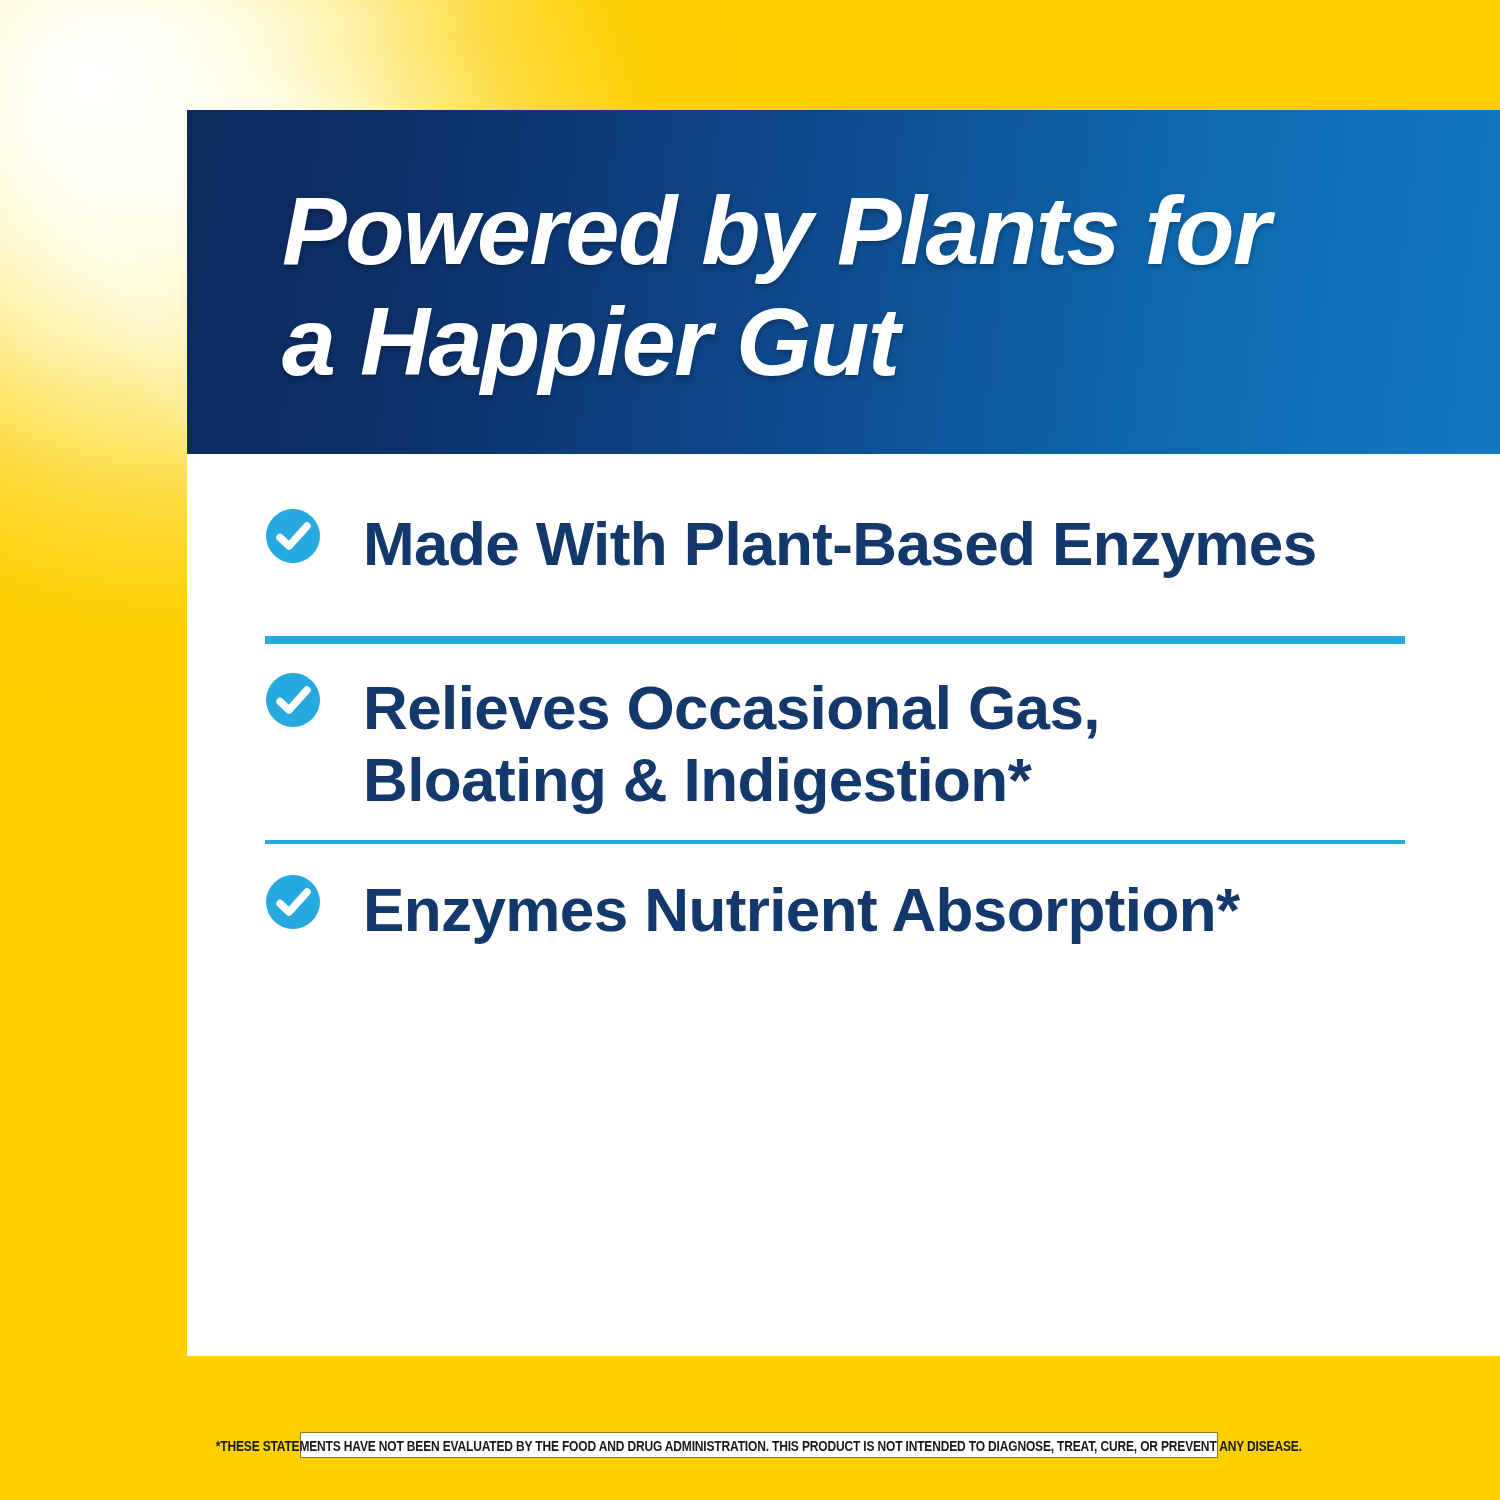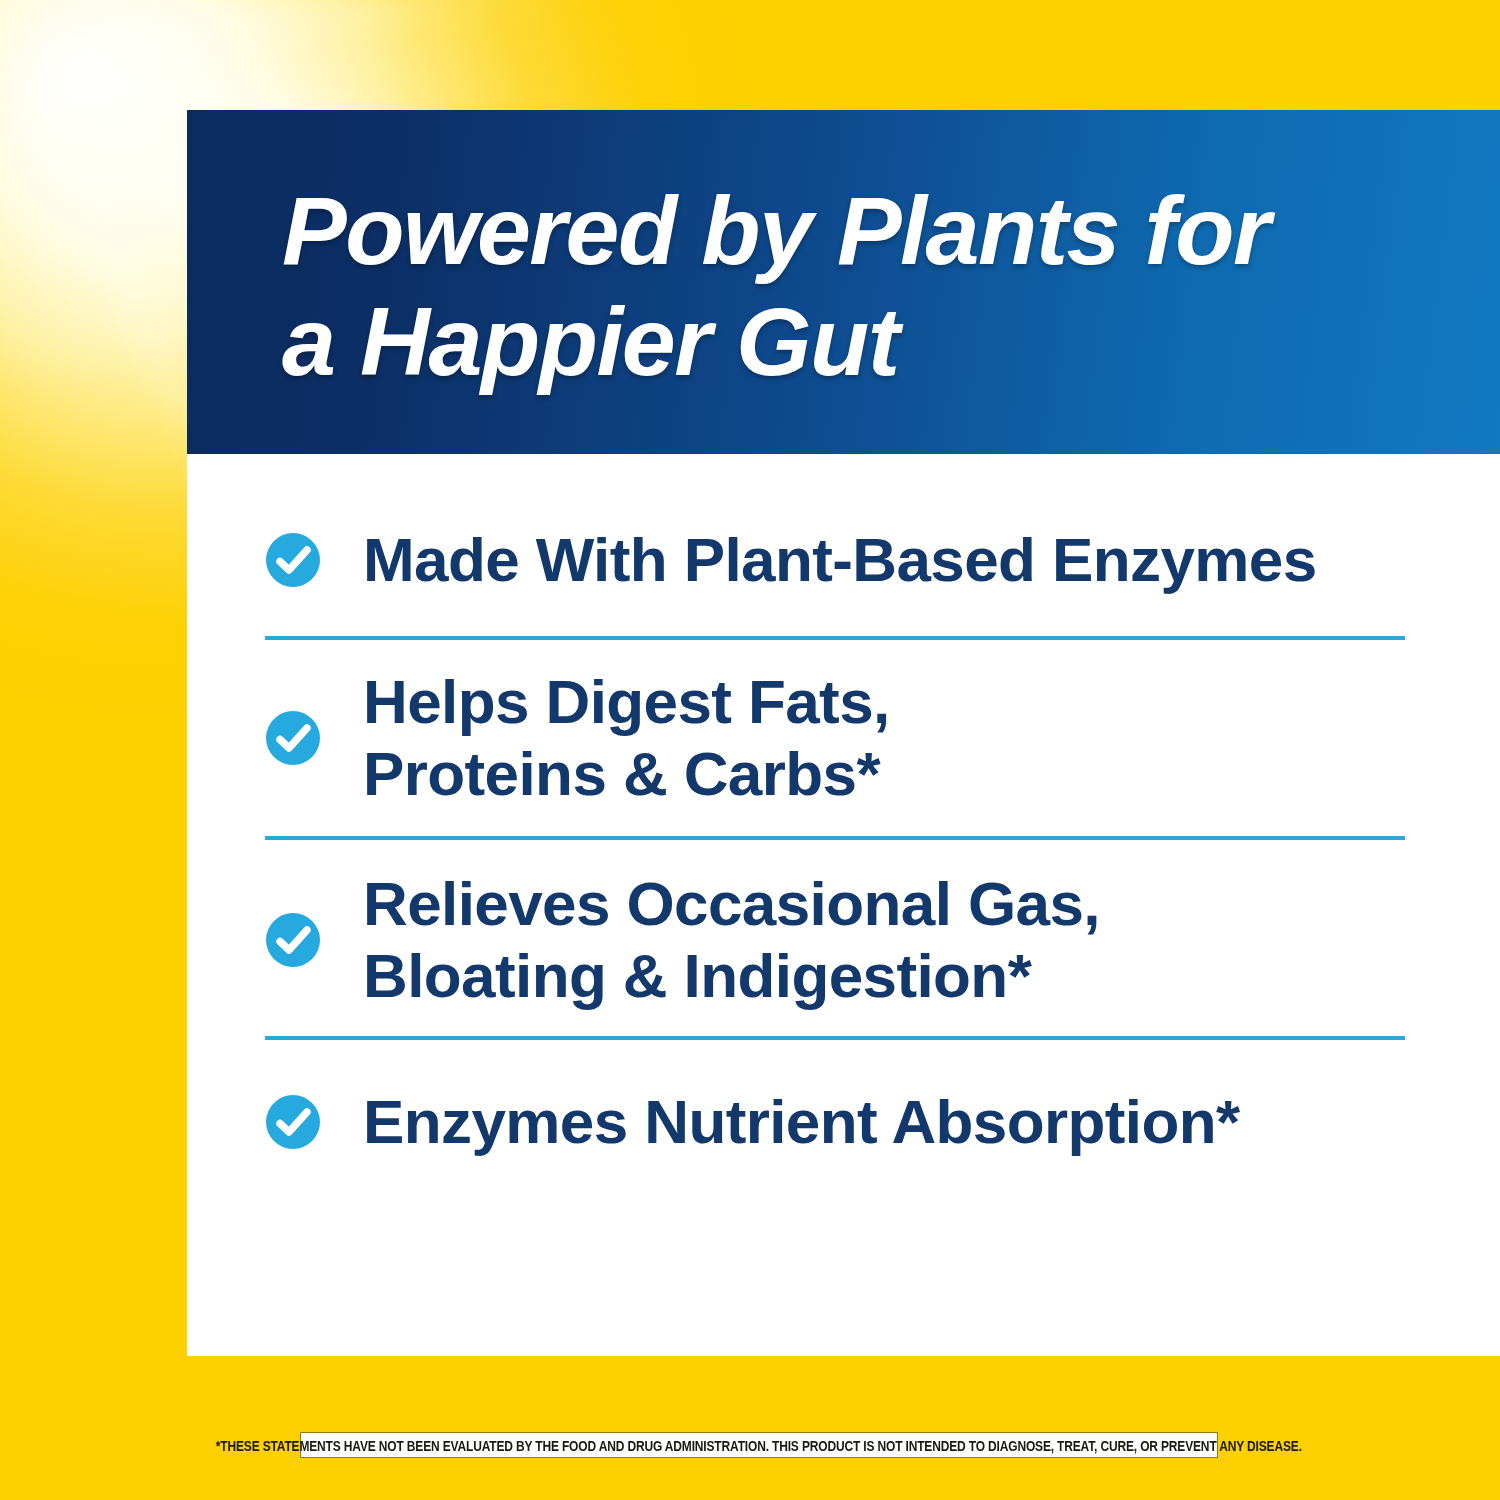--- a/index.html
+++ b/index.html
@@ -99,21 +99,20 @@
 
   
   .benefits {
     position: absolute;
     left: 0;
     top: 344px;
     width: 100%;
   }
   .benefit-row {
     display: flex;
-    align-items: center;
     padding: 0 95px 0 78px;
     min-height: 104px;
   }
   .benefit-row.r1 { padding-top: 54px;  padding-bottom: 24px; }
   .benefit-row.r2 { padding-top: 26px;  padding-bottom: 26px; }
   .benefit-row.r3 { padding-top: 28px;  padding-bottom: 24px; }
   .benefit-row.r4 { padding-top: 30px;  padding-bottom: 30px; }
 
   .check-icon {
     flex: 0 0 auto;
@@ -189,28 +188,20 @@
       <div class="benefit-row r1">
         <svg class="check-icon" viewBox="0 0 56 56">
           <circle cx="28" cy="28" r="27" fill="#26A9DF"></circle>
           <path d="M15 29.5 L24 38 L42 18" fill="none" stroke="#FFFFFF" stroke-width="7.5" stroke-linecap="round" stroke-linejoin="round"></path>
         </svg>
         <div class="benefit-text">Made With Plant-Based Enzymes</div>
       </div>
 
       <div class="divider"></div>
 
-      <div class="benefit-row r2">
-        <svg class="check-icon" viewBox="0 0 56 56">
-          <circle cx="28" cy="28" r="27" fill="#26A9DF"></circle>
-          <path d="M15 29.5 L24 38 L42 18" fill="none" stroke="#FFFFFF" stroke-width="7.5" stroke-linecap="round" stroke-linejoin="round"></path>
-        </svg>
-        <div class="benefit-text">Helps Digest Fats,
-Proteins &amp; Carbs*</div>
-      </div>
 
       <div class="divider"></div>
 
       <div class="benefit-row r3">
         <svg class="check-icon" viewBox="0 0 56 56">
           <circle cx="28" cy="28" r="27" fill="#26A9DF"></circle>
           <path d="M15 29.5 L24 38 L42 18" fill="none" stroke="#FFFFFF" stroke-width="7.5" stroke-linecap="round" stroke-linejoin="round"></path>
         </svg>
         <div class="benefit-text">Relieves Occasional Gas,
 Bloating &amp; Indigestion*</div>

